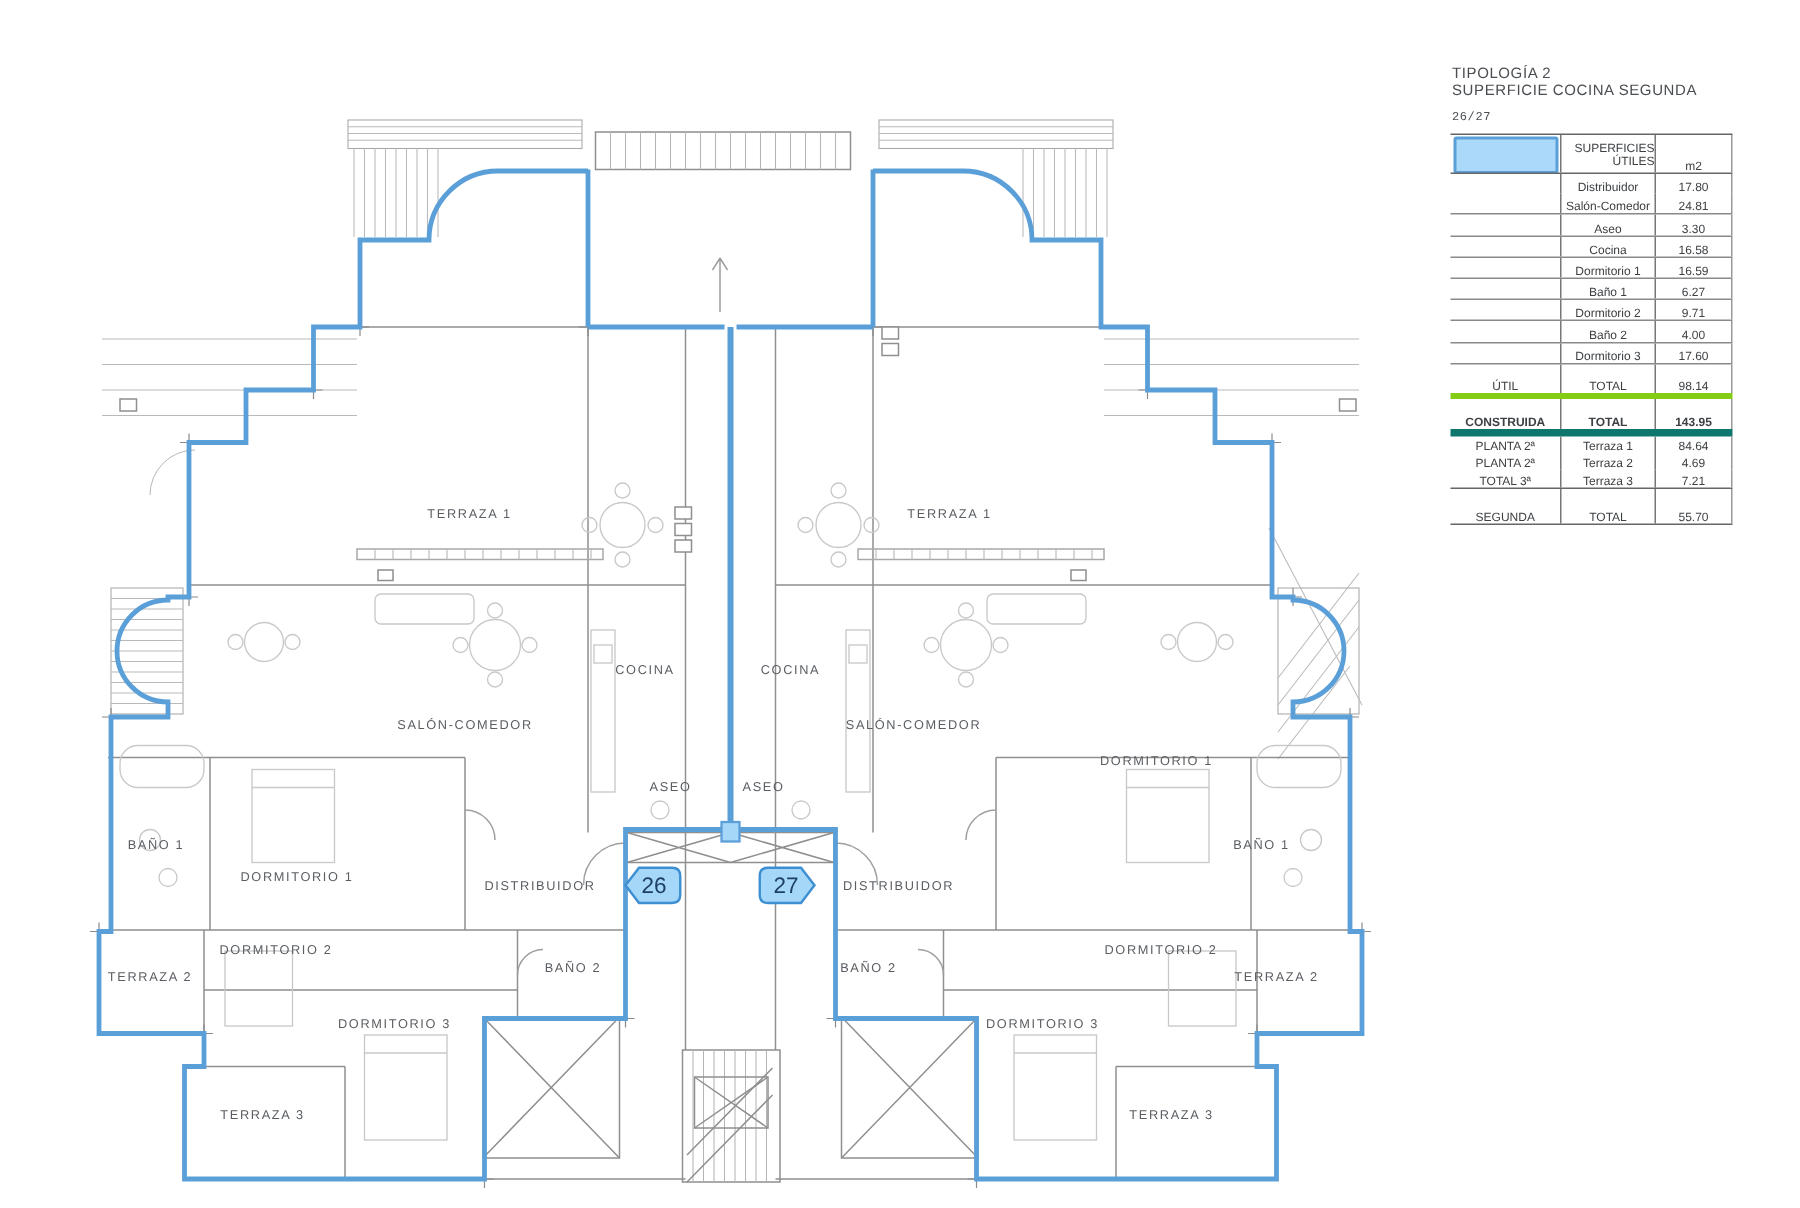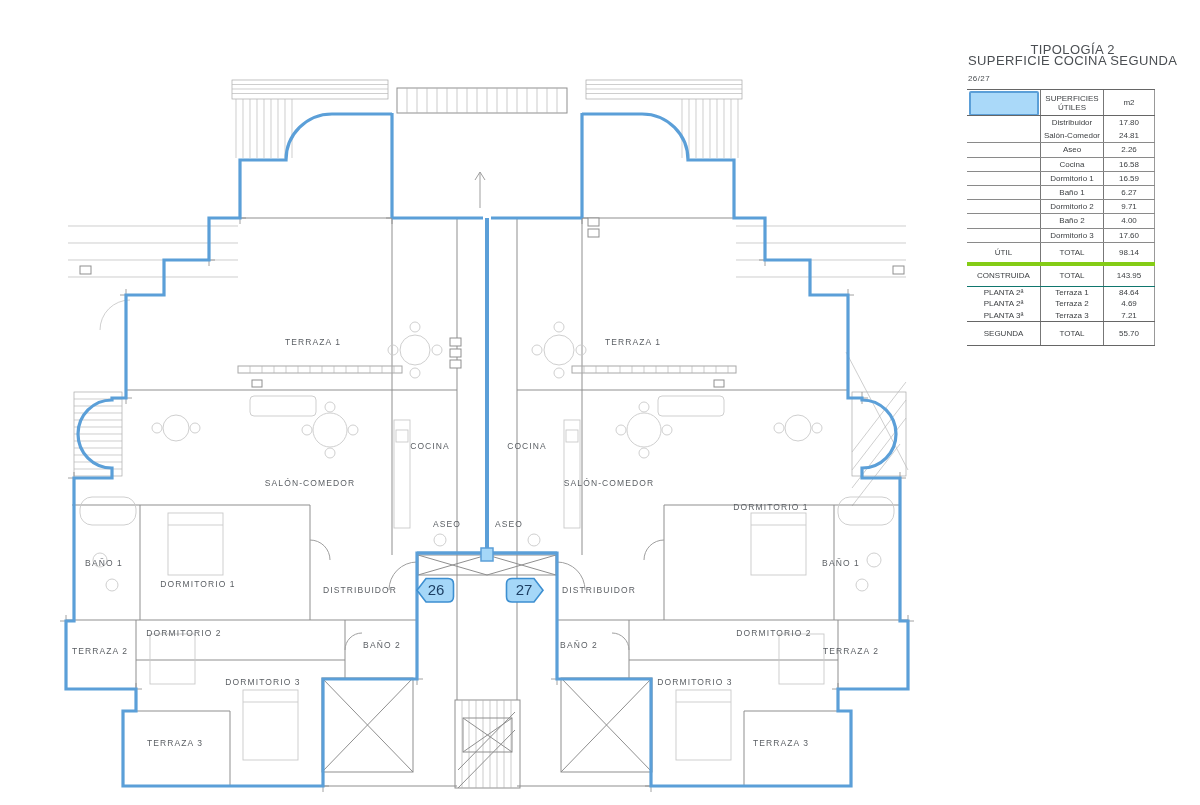--- a/index.html
+++ b/index.html
@@ -3,38 +3,38 @@
 <meta charset="utf-8">
 <style>
   html,body{margin:0;padding:0;background:#ffffff;width:1200px;height:805px;overflow:hidden;
     font-family:"Liberation Sans", sans-serif;}
   #stage{position:relative;width:1200px;height:805px;background:#fff;}
   #plan-svg{position:absolute;left:0;top:0;}
   
   .room-label{position:absolute;transform:translate(-50%,-50%);font-size:8.5px;color:#5a5e63;
     letter-spacing:1.1px;white-space:nowrap;}
   
-  #sheet-header{position:absolute;left:968px;top:44px;font-size:13px;color:#4a4e52;
-    letter-spacing:.4px;line-height:11px;text-align:center;}
-  #units-ref{position:absolute;left:968px;top:74px;font-size:8px;color:#4a4e52;letter-spacing:.4px;}
+  #sheet-header{position:absolute;left:968px;top:44px;font-size:10px;color:#4a4e52;
+    letter-spacing:.4px;line-height:11px;}
+  #units-ref{position:absolute;left:968px;top:74px;font-size:8px;color:#4a4e52;letter-spacing:.4px;font-family:Liberation Mono, monospace;}
   
   #legend-swatch{position:absolute;left:969px;top:91px;width:66px;height:21px;background:#aad9f9;
     border:2px solid #5b9fd8;border-radius:2px;}
   
   #area-table{position:absolute;left:967px;top:89px;width:188px;color:#3e4144;font-size:8px;}
   .tr{display:grid;grid-template-columns:73px 64px 51px;align-items:center;}
-  .td{text-align:center;align-self:stretch;display:flex;align-items:center;justify-content:center;}
+  .td{text-align:center;align-self:stretch;display:flex;align-items:flex-end;justify-content:center;}
   .td.c1{border-left:1px solid #777;border-right:1px solid #777;}
   .td.c2{border-right:1px solid #999;}
   .thead{height:25px;border-top:1px solid #666;border-bottom:1px solid #666;}
   .thead .c1{flex-direction:column;line-height:9px;}
   .room-row{height:13.2px;}
   .room-row.ruled{border-bottom:1px solid #8a8a8a;}
   .total-row{height:19px;border-bottom:4px solid #84cc16;}
-  .constr-row{height:20px;border-bottom:1px solid #0f766e;}
+  .constr-row{height:20px;border-bottom:5px solid #0f766e;font-weight:bold;}
   .terr-row{height:11.4px;}
   .grand-row{height:23px;border-top:1px solid #666;border-bottom:1px solid #666;}
 </style>
 </head>
 <body>
 
 <div id="stage">
 
   <svg id="plan-svg" width="1200" height="805" viewBox="0 0 1200 805">
 
@@ -261,21 +261,21 @@
           <div class="td c2">17.80</div>
         </div>
         <div class="tr room-row ruled">
           <div class="td c0"></div>
           <div class="td c1">Salón-Comedor</div>
           <div class="td c2">24.81</div>
         </div>
         <div class="tr room-row ruled">
           <div class="td c0"></div>
           <div class="td c1">Aseo</div>
-          <div class="td c2">2.26</div>
+          <div class="td c2">3.30</div>
         </div>
         <div class="tr room-row ruled">
           <div class="td c0"></div>
           <div class="td c1">Cocina</div>
           <div class="td c2">16.58</div>
         </div>
         <div class="tr room-row ruled">
           <div class="td c0"></div>
           <div class="td c1">Dormitorio 1</div>
           <div class="td c2">16.59</div>
@@ -319,21 +319,21 @@
           <div class="td c0">PLANTA 2ª</div>
           <div class="td c1">Terraza 1</div>
           <div class="td c2">84.64</div>
         </div>
         <div class="tr terr-row">
           <div class="td c0">PLANTA 2ª</div>
           <div class="td c1">Terraza 2</div>
           <div class="td c2">4.69</div>
         </div>
         <div class="tr terr-row">
-          <div class="td c0">PLANTA 3ª</div>
+          <div class="td c0">TOTAL 3ª</div>
           <div class="td c1">Terraza 3</div>
           <div class="td c2">7.21</div>
         </div>
       </div>
 
     <div class="tr grand-row">
       <div class="td c0">SEGUNDA</div>
       <div class="td c1">TOTAL</div>
       <div class="td c2">55.70</div>
     </div>

